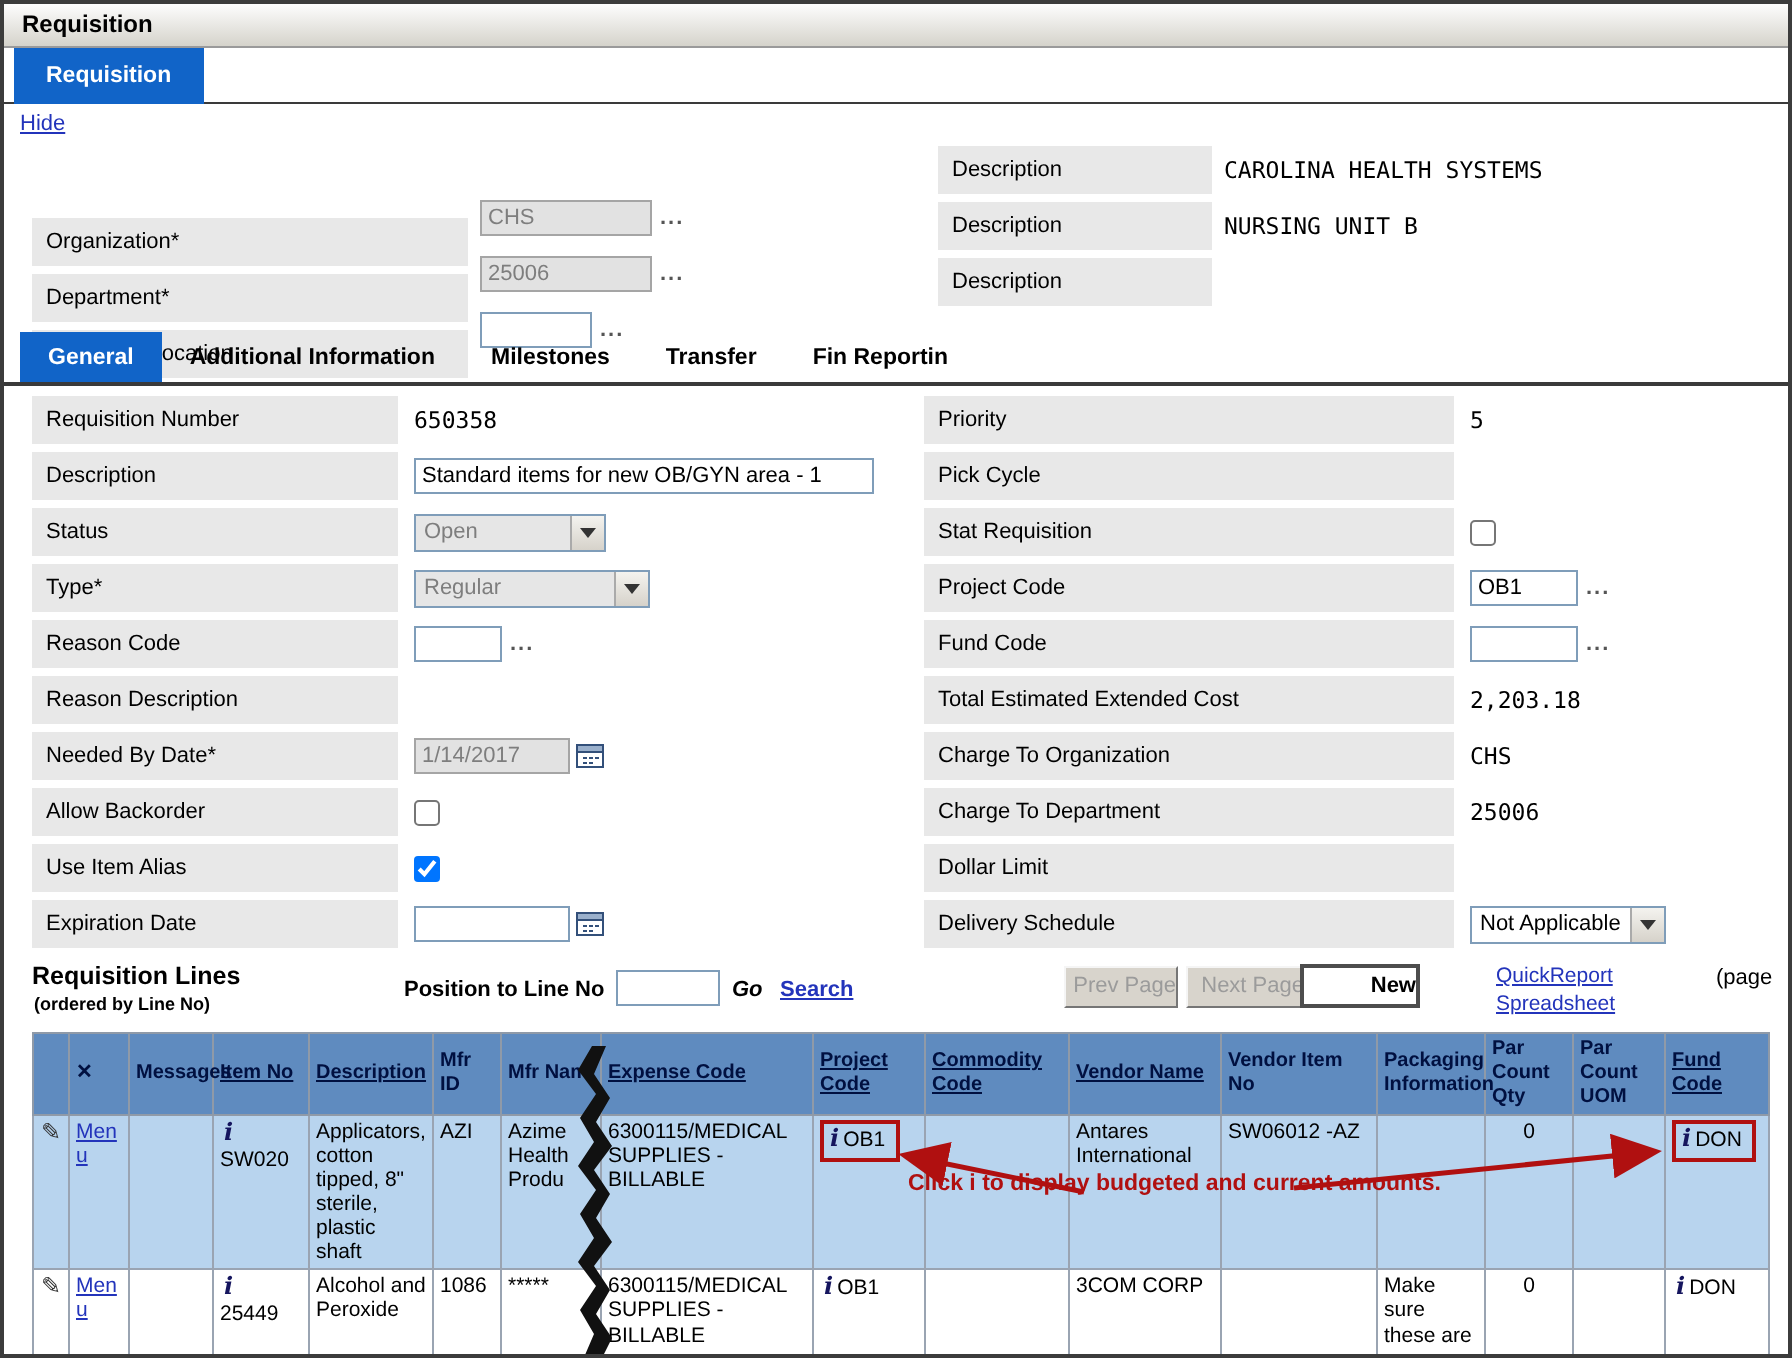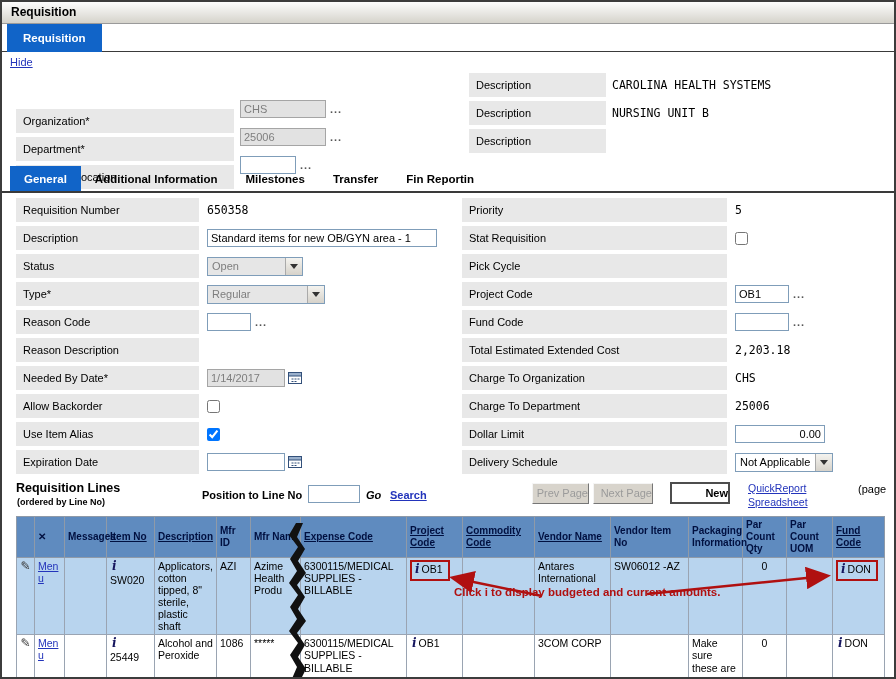--- a/index.html
+++ b/index.html
@@ -60,21 +60,21 @@
   .rl-sub{position:absolute;left:15px;top:17px;font-size:9px;font-weight:bold;}
   .rl-pos{position:absolute;left:200px;top:9px;font-weight:bold;}
   .rl-input{position:absolute;left:306px;top:5px;width:52px;}
   .rl-go{position:absolute;left:364px;top:9px;font-weight:bold;font-style:italic;cursor:pointer;}
   .rl-search{position:absolute;left:388px;top:9px;font-weight:bold;}
   .pbtn{position:absolute;height:21px;text-align:right;border:1px solid;border-color:#f5f5f5 #767676 #767676 #f5f5f5;
         background:#d8d4cc;font-size:11px;line-height:19px;cursor:default;}
   .pbtn.off{color:#9b9b9b;}
   .btn-prev{left:530px;top:3px;width:57px;}
   .btn-next{left:591px;top:3px;width:60px;}
-  .btn-new{left:668px;top:2px;width:60px;background:#fff;border:2px solid #4d4d4d;font-weight:bold;height:22px;cursor:pointer;}
+  .btn-new{left:648px;top:2px;width:60px;background:#fff;border:2px solid #4d4d4d;font-weight:bold;height:22px;cursor:pointer;}
   .rl-qr{position:absolute;left:746px;top:2px;font-size:10.5px;}
   .rl-ss{position:absolute;left:746px;top:16px;font-size:10.5px;}
   .rl-page{position:absolute;left:856px;top:3px;}
 
   table.lines{border-collapse:collapse;table-layout:fixed;margin-left:14px;width:868px;}
   .lines th{background:#5f8bbf;color:#001040;font-size:10px;padding:2px 3px;border:1px solid #8f9aa8;
             vertical-align:middle;font-weight:bold;text-align:left;line-height:1.2;}
   .lines th.sort{text-decoration:underline;cursor:pointer;}
   .lines td{border:1px solid #9aa4b2;font-size:10.5px;padding:2px 3px;vertical-align:top;background:#fff;
             word-wrap:break-word;overflow:hidden;line-height:1.15;}
@@ -237,30 +237,30 @@
           </div>
         </div>
     </div>
 
     <div class="gcol rightcol">
       <div class="grow">
           <div class="glbl">Priority</div>
         <div class="gval mono">5</div>
         </div>
       <div class="grow">
-          <div class="glbl">Stat Requisition</div>
-        <div class="gval">
-            <input type="checkbox" style="">
-          </div>
-        </div>
-      <div class="grow">
           <div class="glbl">Pick Cycle</div>
         <div class="gval mono"></div>
         </div>
       <div class="grow">
+          <div class="glbl">Stat Requisition</div>
+        <div class="gval">
+            <input type="checkbox" style="">
+          </div>
+        </div>
+      <div class="grow">
           <div class="glbl">Project Code</div>
         <div class="gval">
             <input class="inp" style="width: 54px;" value="OB1">
           <span class="lookup">...</span>
           </div>
         </div>
       <div class="grow">
           <div class="glbl">Fund Code</div>
         <div class="gval">
             <input class="inp" style="width: 54px;" value="">
@@ -274,23 +274,20 @@
       <div class="grow">
           <div class="glbl">Charge To Organization</div>
         <div class="gval mono">CHS</div>
         </div>
       <div class="grow">
           <div class="glbl">Charge To Department</div>
         <div class="gval mono">25006</div>
         </div>
       <div class="grow">
           <div class="glbl">Dollar Limit</div>
-        <div class="gval">
-            <input class="inp" style="width: 90px; text-align: right;" value="0.00">
-          </div>
         </div>
       <div class="grow">
           <div class="glbl">Delivery Schedule</div>
         <div class="gval">
             <div class="sel" style="width:98px">
           <span class="txt">Not Applicable</span>
           <span class="btn"></span>
             </div>
           </div>
         </div>

